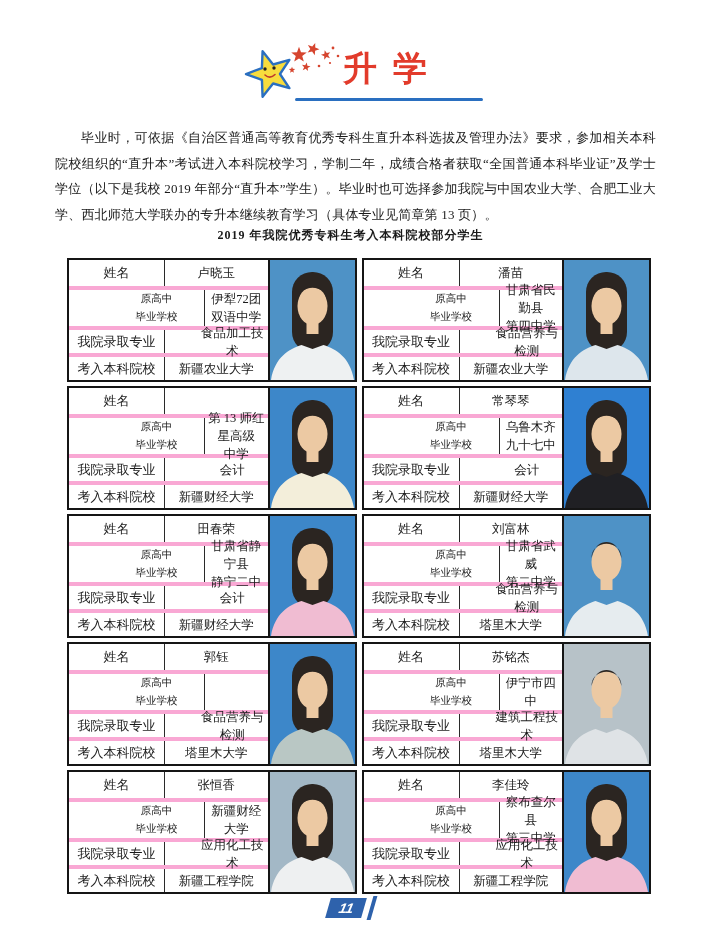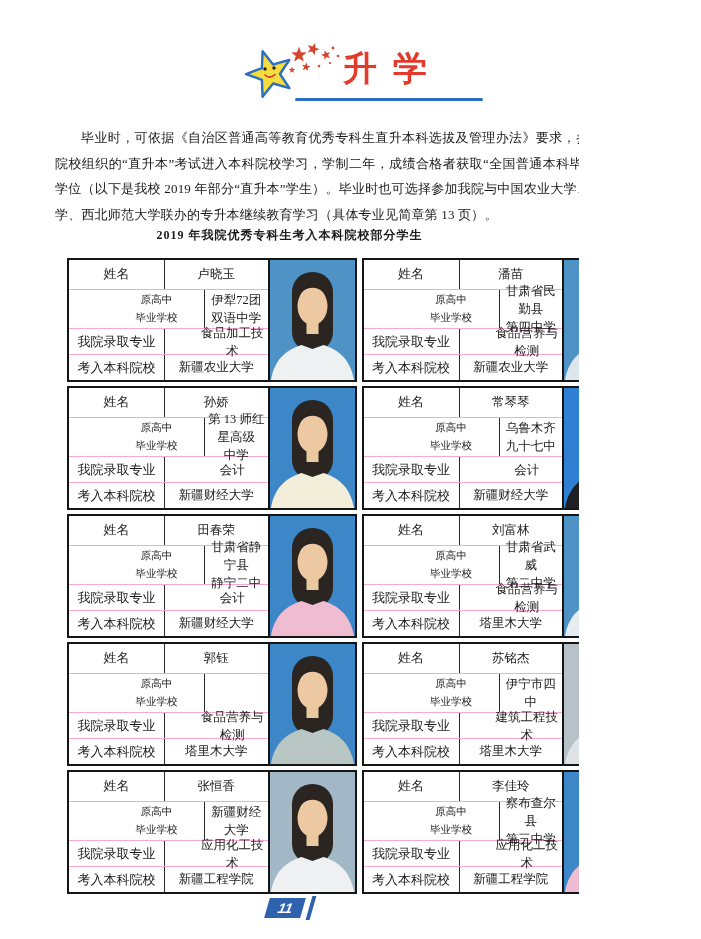--- a/index.html
+++ b/index.html
@@ -1,17 +1,17 @@
 <!DOCTYPE html>
 <html><head>
 <meta charset="utf-8">
 <style>
   html,body{margin:0;padding:0;}
   .page{
-    position:relative;width:579px;height:939px;background:#ffffff;
+    position:relative;width:701px;height:939px;background:#ffffff;
     font-family:"Liberation Serif","DejaVu Serif",serif;color:#1a1a1a;overflow:hidden;
   }
   
   .header{position:absolute;top:40px;left:243px;width:260px;height:66px;}
   .mascot{position:absolute;left:0;top:0;width:120px;height:62px;}
   .section-title{
     position:absolute;left:100px;top:12px;font-size:34px;font-weight:bold;
     color:#e23b2b;letter-spacing:16px;white-space:nowrap;line-height:1;
   }
   .header-underline{
@@ -32,21 +32,21 @@
   
   .grid{
     position:absolute;top:258px;left:67px;width:584px;
     display:grid;grid-template-columns:1fr 1fr;column-gap:5px;row-gap:4px;
   }
   .card{
     box-sizing:border-box;height:124px;border:2px solid #151515;
     display:flex;background:#fff;
   }
   .fields{flex:1;display:flex;flex-direction:column;min-width:0;}
-  .frow{display:flex;border-bottom:1px solid #f9a8d4;min-height:0;}
+  .frow{display:flex;border-bottom:4px solid #f9a8d4;min-height:0;}
   .frow:last-child{border-bottom:none;}
   .r-name{flex:1.15;}
   .r-school{flex:1.55;}
   .r-major{flex:1;gap:32px;}
   .r-college{flex:1;}
   .c-label{
     width:95px;border-right:1px solid #2a2a2a;display:flex;
     align-items:center;justify-content:center;font-size:13px;text-align:center;
     flex-shrink:0;
   }
@@ -182,21 +182,20 @@
         <rect x="36.5" y="61" width="12" height="13" fill="#ecc9a3"></rect>
         <path class="shoulders" d="M1,120 C5,97 19,89 31.5,85 L42.5,89 L53.5,85 C66,89 80,97 84,120 Z"></path>
       </svg>
     </div>
   </div>
 
   <div class="card">
     <div class="fields">
       <div class="frow r-name">
         <div class="c-label">姓名</div>
-        <div class="c-value">孙娇</div>
       </div>
       <div class="frow r-school">
         <div class="c-label small">原高中
 毕业学校</div>
         <div class="c-value">第 13 师红星高级
 中学</div>
       </div>
       <div class="frow r-major">
         <div class="c-label">我院录取专业</div>
         <div class="c-value">会计</div>

